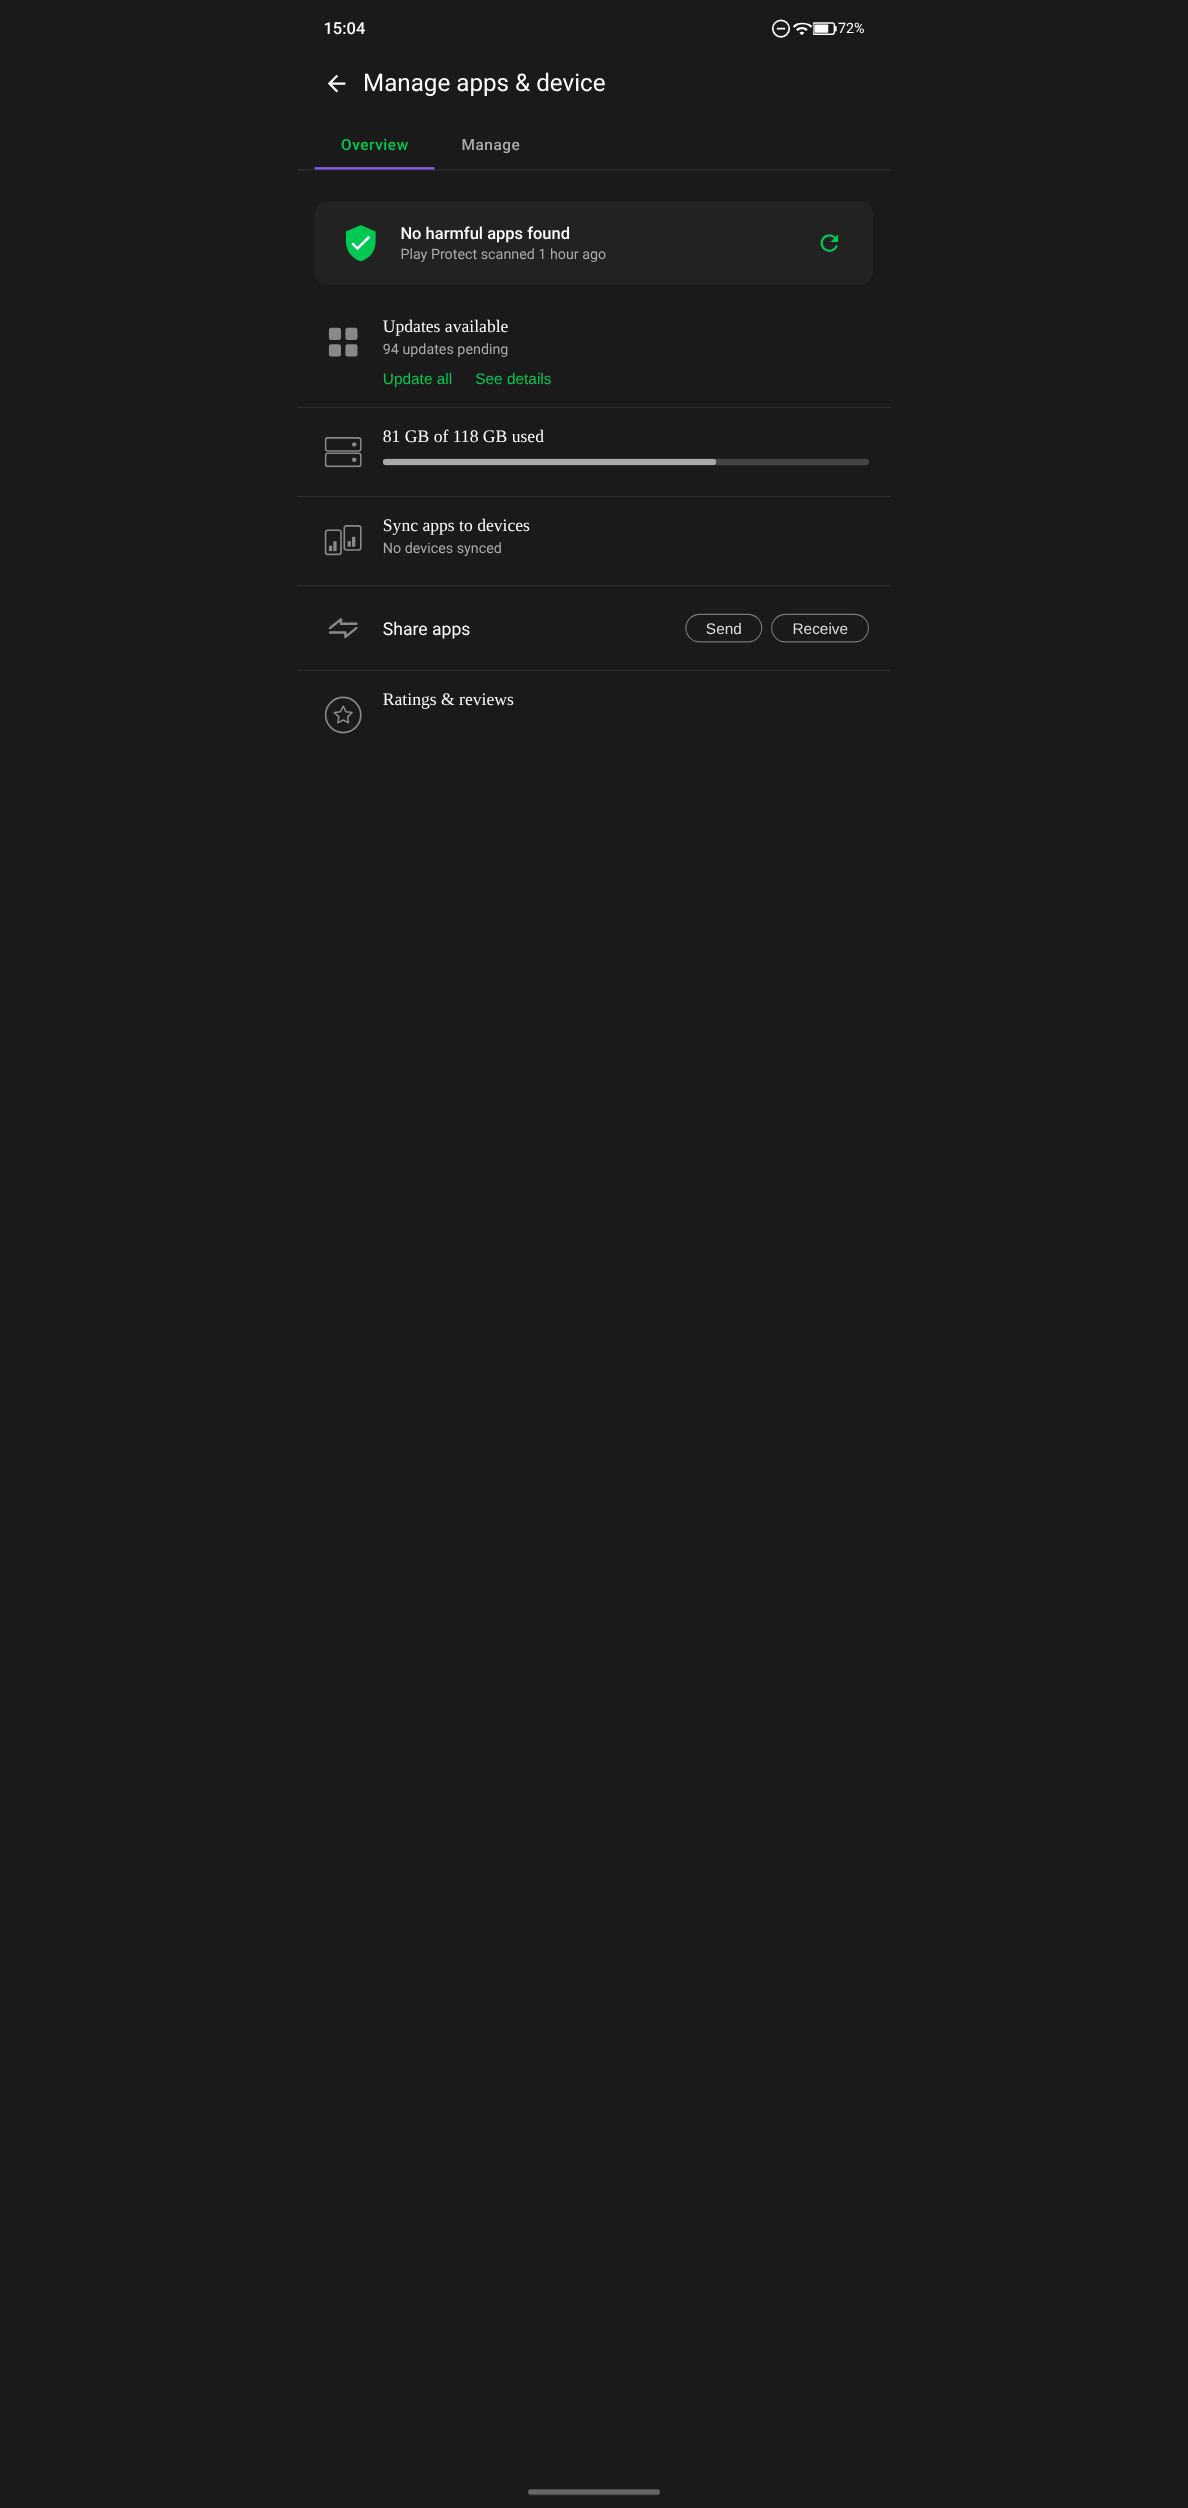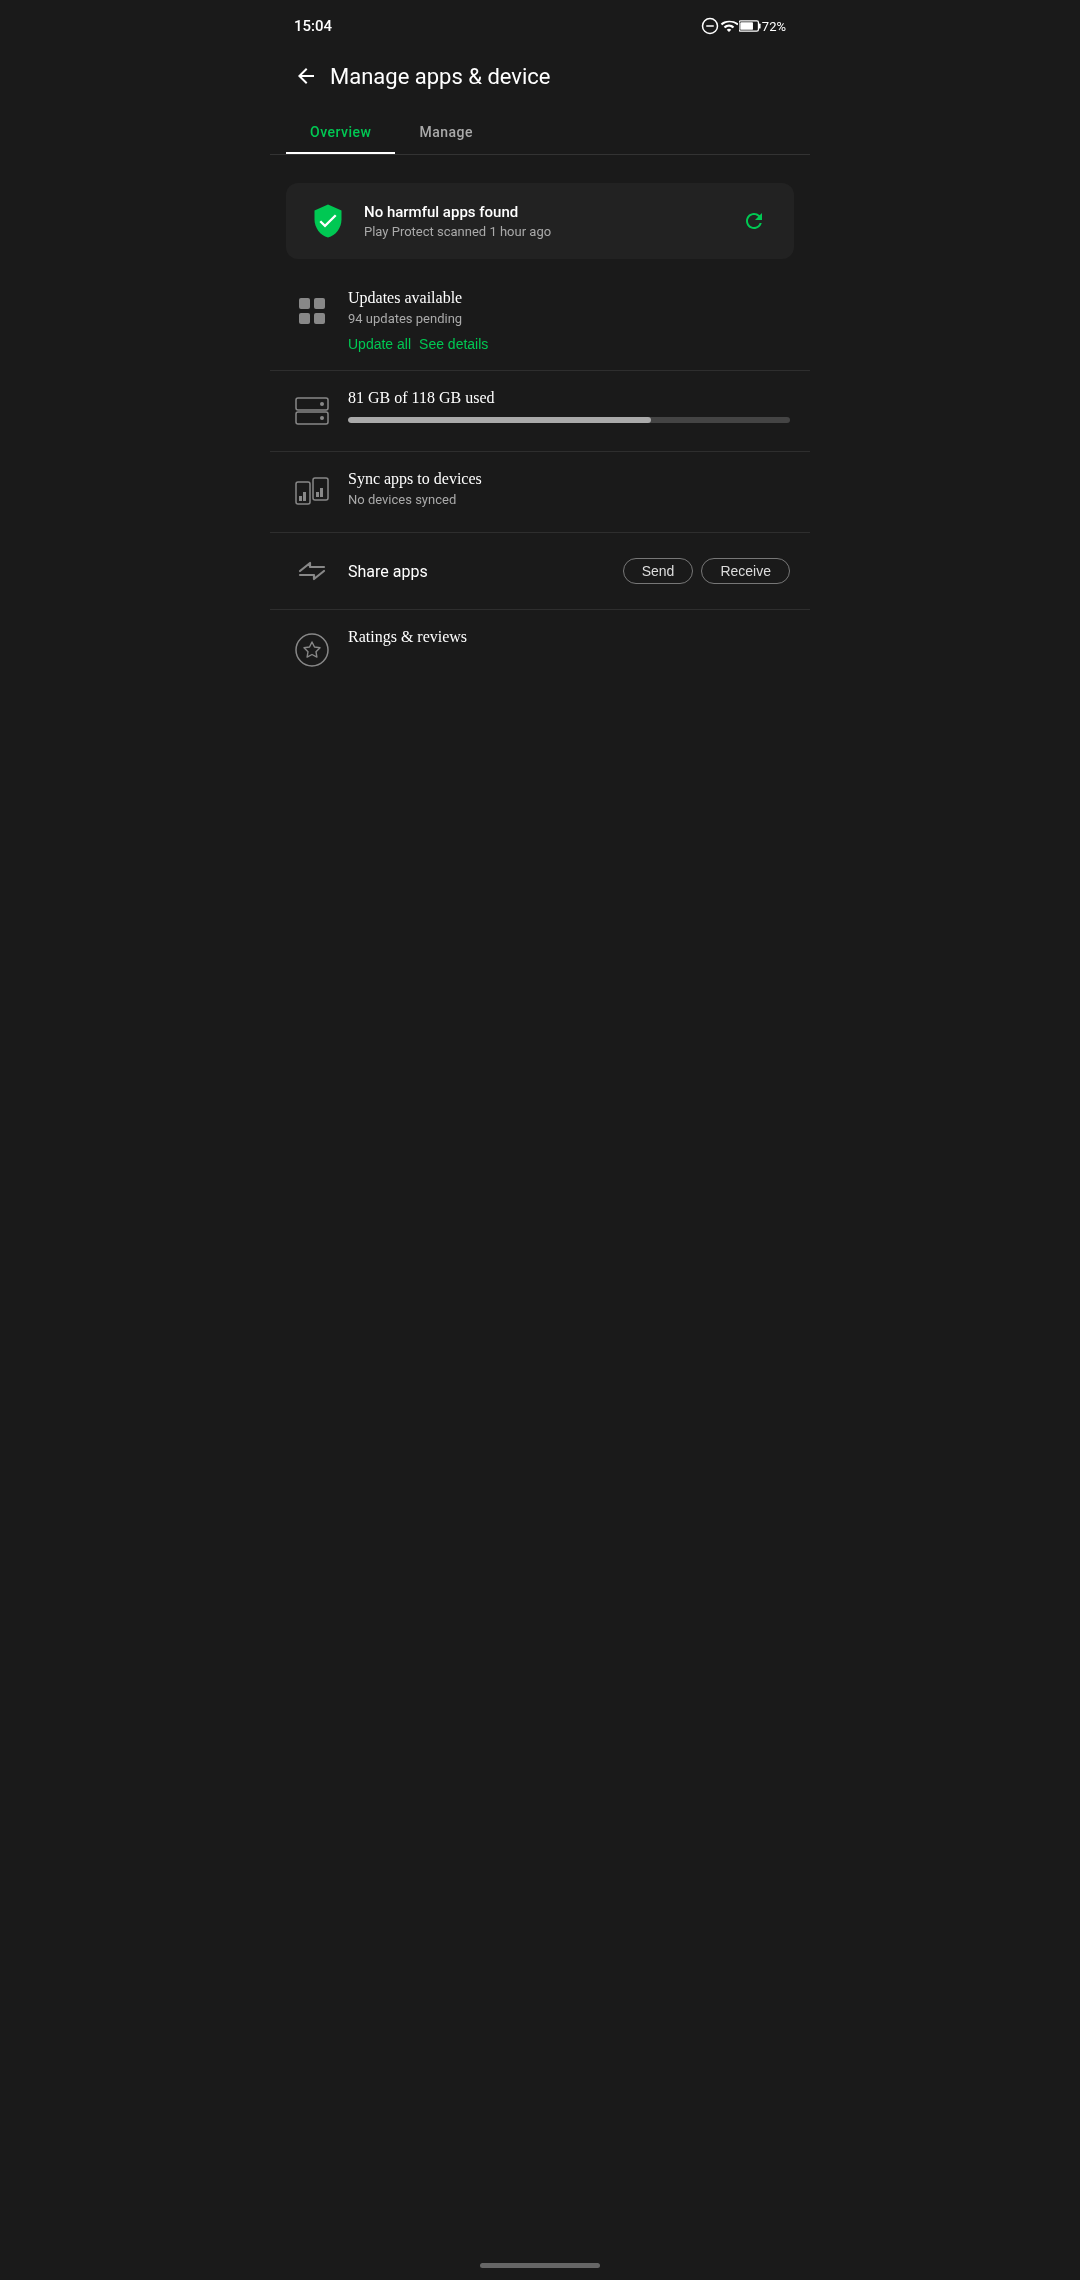--- a/index.html
+++ b/index.html
@@ -87,21 +87,21 @@
       font-size: 14px;
       font-weight: 500;
       cursor: pointer;
       border-bottom: 2px solid transparent;
       letter-spacing: 0.5px;
       text-transform: none;
     }
 
     .tab.active {
       color: #00c853;
-      border-bottom: 2px solid #ffffff;
+      border-bottom: 2px solid #8b5cf6;
     }
 
     .tab.inactive {
       color: #aaaaaa;
       border-bottom: 2px solid transparent;
     }
 
     
     .content {
       padding: 16px 0;
@@ -189,21 +189,21 @@
       font-family: Liberation Serif, serif;
     }
 
     .section-subtitle {
       font-size: 13px;
       color: #aaaaaa;
     }
 
     .section-actions {
       display: flex;
-      gap: 8px;
+      gap: 21px;
       margin-top: 10px;
     }
 
     .action-link {
       font-size: 14px;
       font-weight: 500;
       color: #00c853;
       cursor: pointer;
       background: none;
       border: none;

